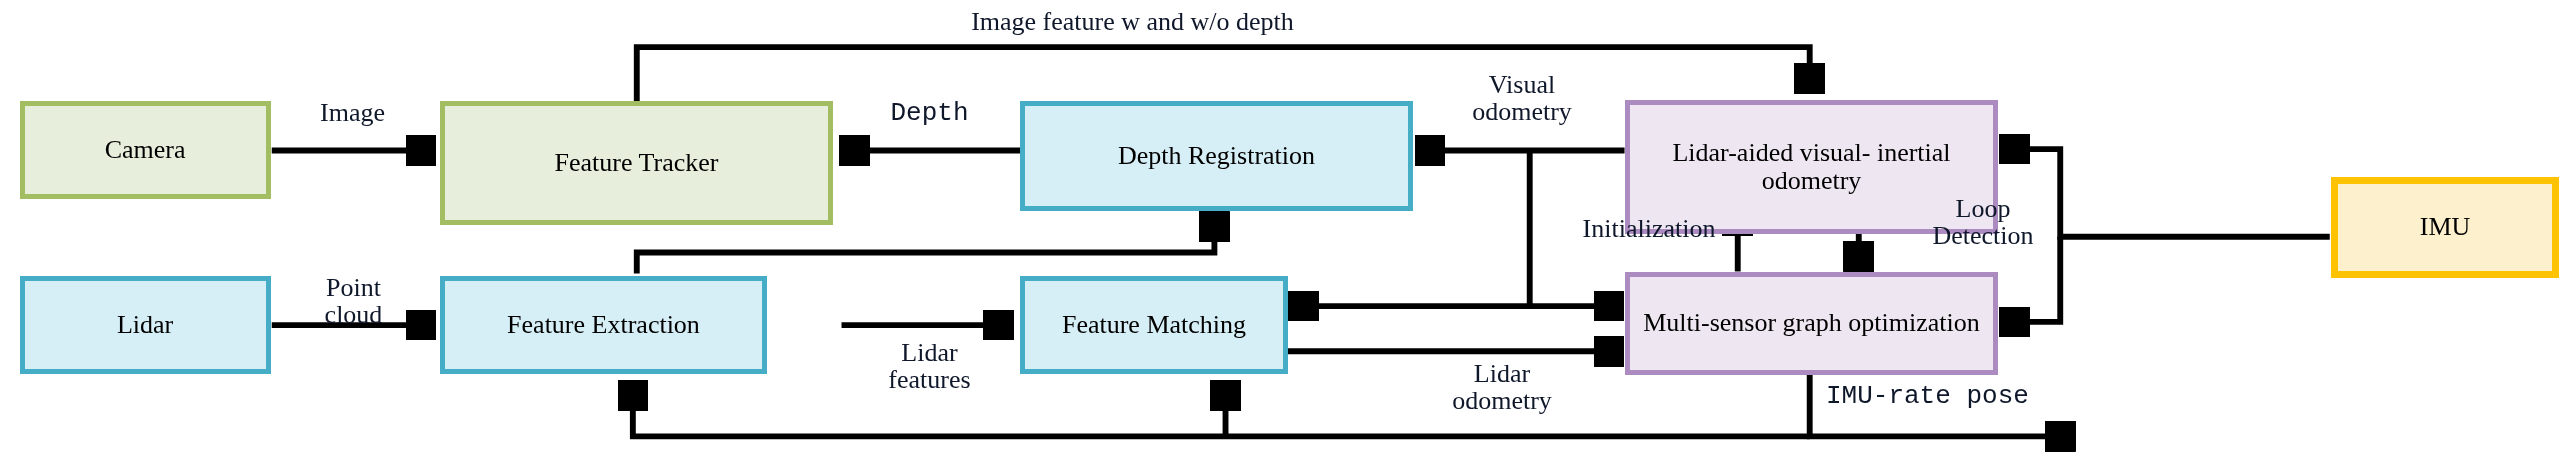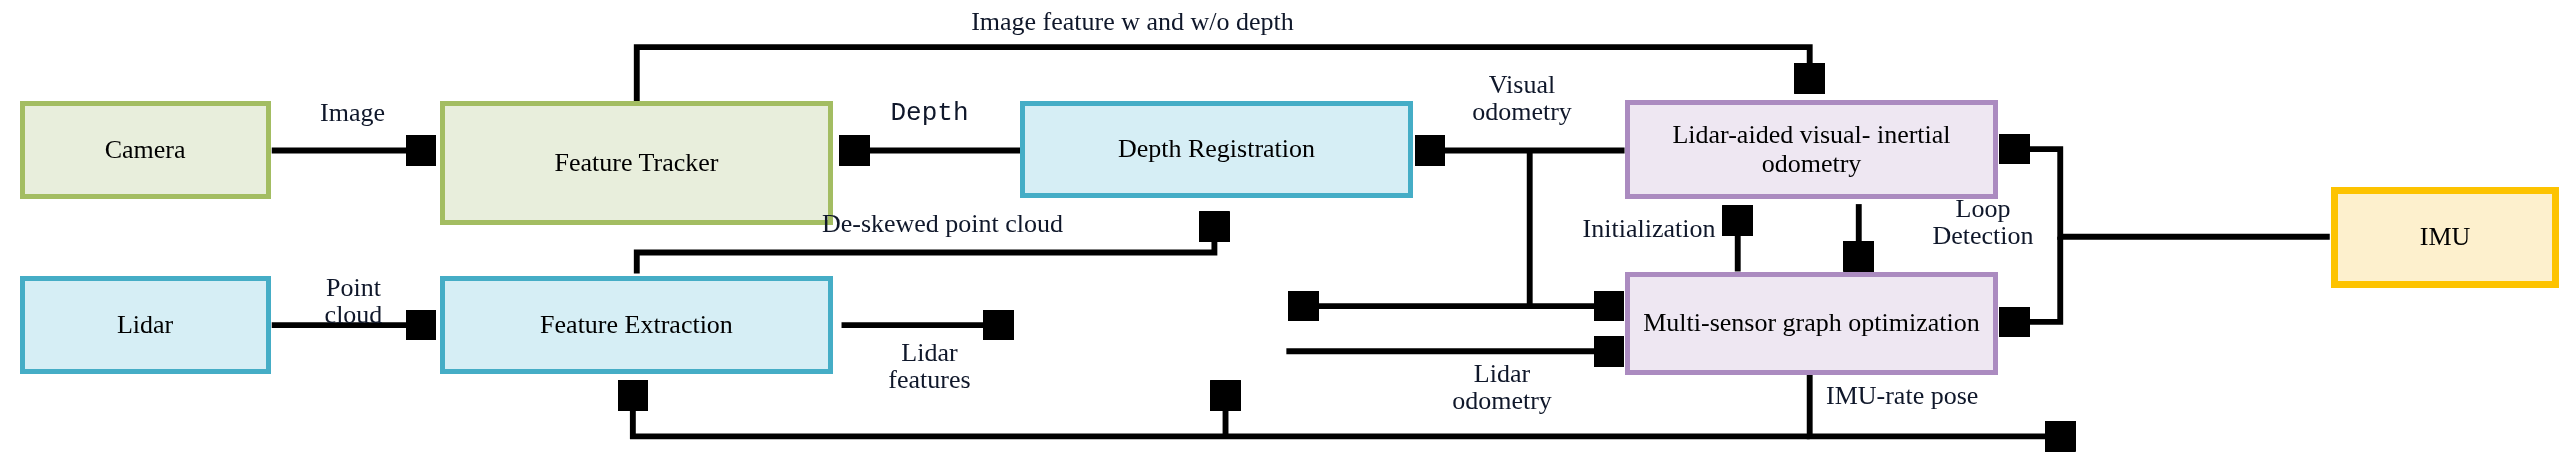--- a/index.html
+++ b/index.html
@@ -88,69 +88,71 @@
   </svg>
 
   <div class="node green" style="left:19.6px;top:101px;width:251px;height:98px;">
     <span>Camera</span>
   </div>
 
   <div class="node green" style="left:440px;top:101px;width:393px;height:124px;">
     <span>Feature Tracker</span>
   </div>
 
-  <div class="node blue" style="left:1020px;top:101px;width:393px;height:97px;">
+  <div class="node blue" style="left:1020px;top:101px;width:393px;height:110px;">
     <span>Depth Registration</span>
   </div>
 
   <div class="node blue" style="left:19.6px;top:276px;width:251px;height:98px;">
     <span>Lidar</span>
   </div>
 
-  <div class="node blue" style="left:440px;top:276px;width:393px;height:98px;">
+  <div class="node blue" style="left:440px;top:276px;width:327px;height:98px;">
     <span>Feature Extraction</span>
   </div>
 
+  <div class="node blue" style="left:1020px;top:276px;width:268px;height:98px;">
+    <span>Feature Matching</span>
+  </div>
 
-  <div class="node purple" style="left:1625px;top:100px;width:373px;height:99px;">
+  <div class="node purple" style="left:1625px;top:100px;width:373px;height:134px;">
     <span>Lidar-aided visual-
 inertial odometry</span>
   </div>
 
   <div class="node purple" style="left:1625px;top:272px;width:373px;height:103px;">
     <span>Multi-sensor graph
 optimization</span>
   </div>
 
-  <div class="node yellow" style="left:2331px;top:187px;width:228px;height:101px;">
+  <div class="node yellow" style="left:2331px;top:177px;width:228px;height:101px;">
     <span>IMU</span>
   </div>
 
   <div class="edge-label" style="left:287px;top:100px;width:131px;">Image</div>
 
   <div class="edge-label" style="left:864px;top:100px;width:131px;font-family:Liberation Mono, monospace;">Depth</div>
 
   <div class="edge-label" style="left:851px;top:9.2px;width:563px;">Image feature w and w/o depth</div>
 
   <div class="edge-label" style="left:1427px;top:72px;width:190px;">Visual
 odometry</div>
 
   <div class="edge-label" style="left:288px;top:275px;width:131px;">Point
 cloud</div>
 
-  <div class="edge-label" style="left:746px;top:211px;width:393px;">De-skewed point cloud</div>
 
   <div class="edge-label" style="left:851px;top:340px;width:157px;">Lidar
 features</div>
 
   <div class="edge-label" style="left:1551px;top:216px;width:196px;">Initialization</div>
 
   <div class="edge-label" style="left:1885px;top:196px;width:196px;">Loop
 Detection</div>
 
   <div class="edge-label" style="left:1407px;top:361px;width:190px;">Lidar
 odometry</div>
 
 
-  <div class="edge-label" style="left:1826px;top:383px;width:249px;text-align:left;">IMU-rate pose</div>
+  <div class="edge-label" style="left:1826px;top:383px;width:249px;text-align:left;font-family:Liberation Mono, monospace;">IMU-rate pose</div>
 
 </div>
 
 
 </body></html>

